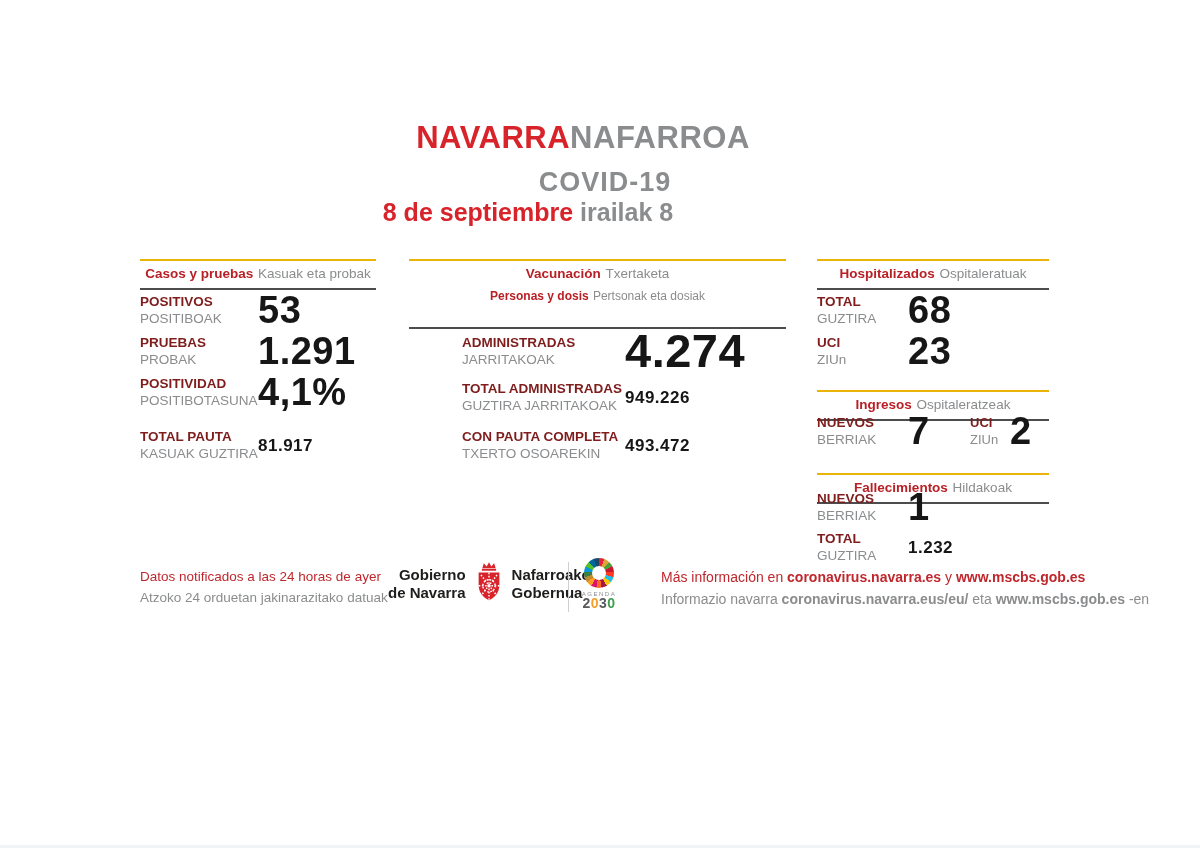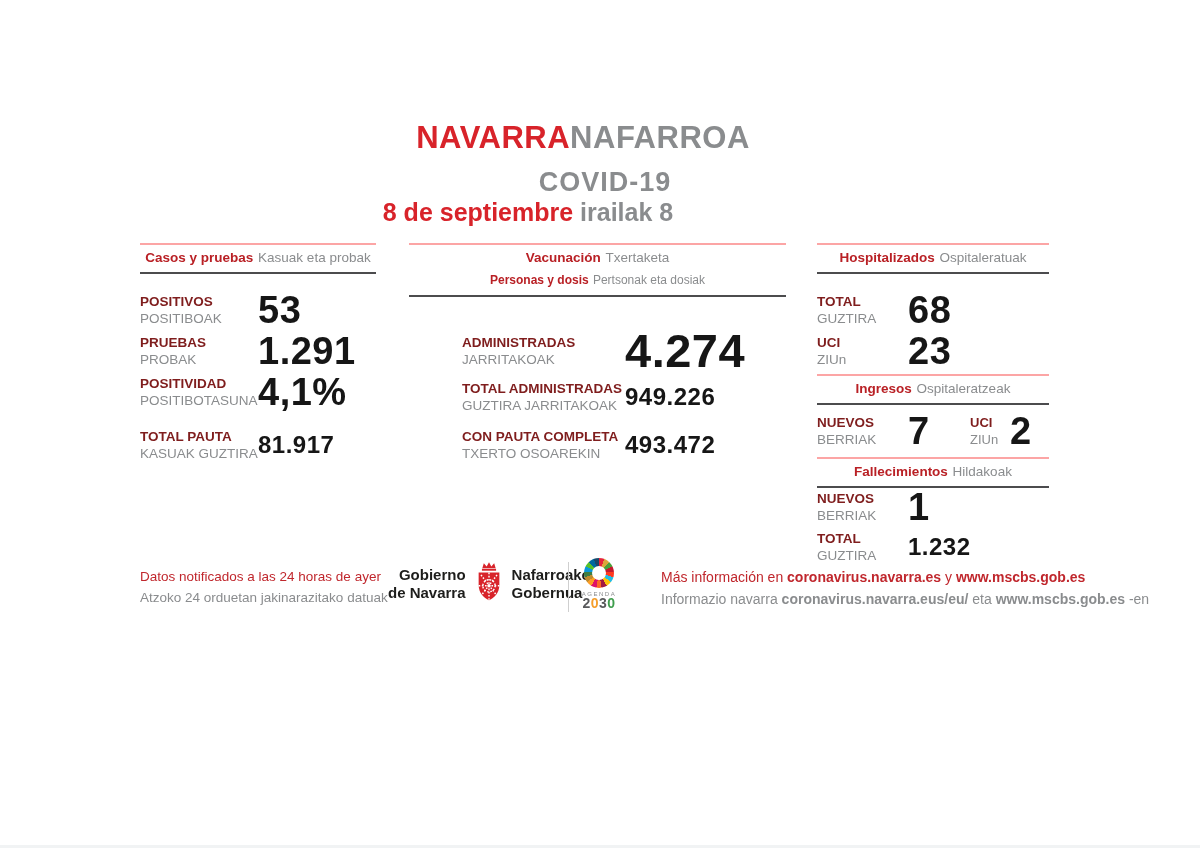--- a/index.html
+++ b/index.html
@@ -16,37 +16,37 @@
               font-size:27px;font-weight:bold;color:#8a8c8e;letter-spacing:1px;}
   .date-line{position:absolute;top:198px;left:0;width:1056px;text-align:center;
              font-size:25px;font-weight:bold;}
 
   
   .col{position:absolute;top:243px;}
   #col-cases{left:140px;width:236px;height:330px;}
   #col-vacc{left:409px;width:377px;height:330px;}
   #col-hosp{left:817px;width:232px;height:330px;}
 
-  .col-header{border-top:2px solid #fca5a5;border-bottom:2px solid #4c4c4e;
-              text-align:center;padding:5px 0 6px;font-size:13.5px;line-height:16px;}
-  .col-header.two-line{padding:5px 0 8px;text-align:center;}
+  .col-header{border-top:2px solid #eab308;border-bottom:2px solid #4c4c4e;
+              text-align:center;padding:5px 0 6px;font-size:13.5px;line-height:16px;margin-top:16px;}
+  .col-header.two-line{padding:5px 0 24px;text-align:center;}
   .hdr-es{color:#b92025;font-weight:bold;margin-right:.35em;}
   .hdr-eu{color:#8a8c8e;}
   .sub-line{margin-top:7px;font-size:12px;line-height:14px;}
   .sub-line .hdr-es{font-size:12px;}
 
   .sub-header{position:absolute;left:0;right:0;}
 
   .stat-row{position:absolute;left:0;right:0;display:flex;align-items:center;}
   .lbl{font-size:13.5px;line-height:17px;}
   .lbl-es{color:#7f1d1d;font-weight:bold;display:block;}
   .lbl-eu{color:#8a8c8e;display:block;}
   .val{font-weight:bold;color:#161616;line-height:1;letter-spacing:.5px;}
   .val-lg{font-size:38px;}
-  .val-md{font-size:24px;}
+  .val-md{font-size:17px;}
   .val-xl{font-size:47px;}
 
   
   #col-cases .lbl{width:118px;}
   #col-vacc .stat-row{padding-left:53px;}
   #col-vacc .lbl{width:163px;}
   #col-hosp .lbl{width:91px;}
   #col-hosp .val-cell{width:62px;}
   #col-hosp .lbl-2{width:40px;font-size:13px;}
   #col-hosp .lbl-2 .lbl-es{font-size:13px;}

